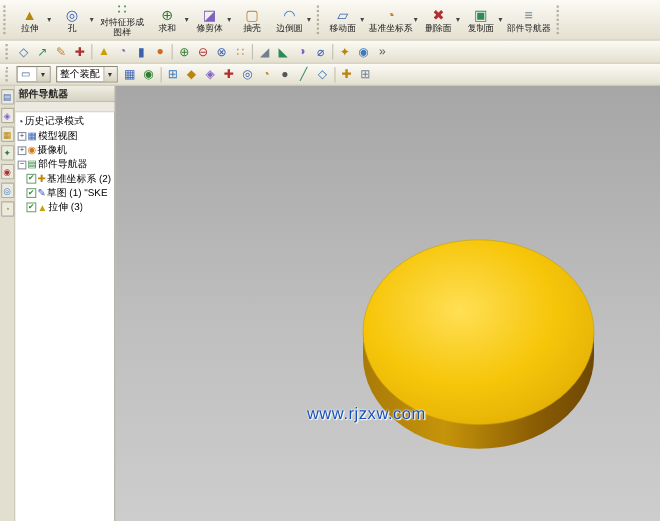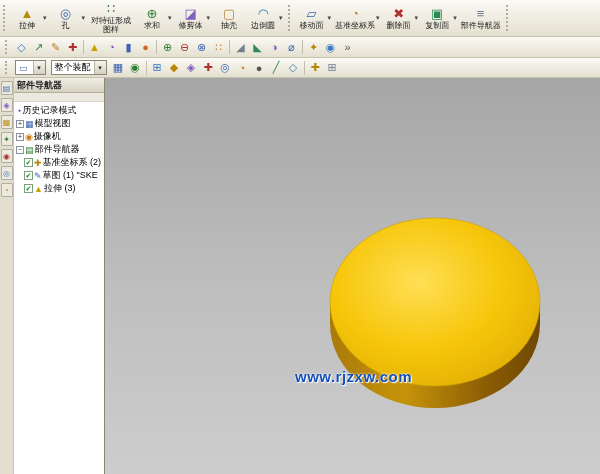--- a/index.html
+++ b/index.html
@@ -56,21 +56,21 @@
   .expander { width:8px; height:8px; flex:none; border:1px solid #8a92a2; background:#fff;
               font-size:7px; line-height:6px; text-align:center; color:#333; margin-right:1px; }
   .checkbox { width:9px; height:9px; flex:none; border:1px solid #7aa07a; background:#fff;
               font-size:7px; line-height:8px; text-align:center; color:#169016; margin-right:1px; }
   .node-icon { font-size:9px; margin-right:1px; flex:none; }
   .tree-label { overflow:hidden; }
 
   .viewport { position:relative; flex:1; overflow:hidden;
               background:linear-gradient(180deg,#a6a6a6 0%,#bfbfbf 55%,#cdcdcd 100%); }
   .scene { position:absolute; left:0; top:0; }
-  .watermark { position:absolute; left:190px; top:290px; font-size:15px; font-weight:bold;
+  .watermark { position:absolute; left:174px; top:290px; font-size:15px; font-weight:normal;
                color:#1550b8; letter-spacing:0.5px;
                text-shadow:0 0 2px #ffffff, 0 0 1px #ffffff, 1px 1px 1px #ffffff; }
 </style>
 </head>
 <body>
 
 <div class="app">
 
   <div class="tb-row row1">
     <div class="grip"></div>

